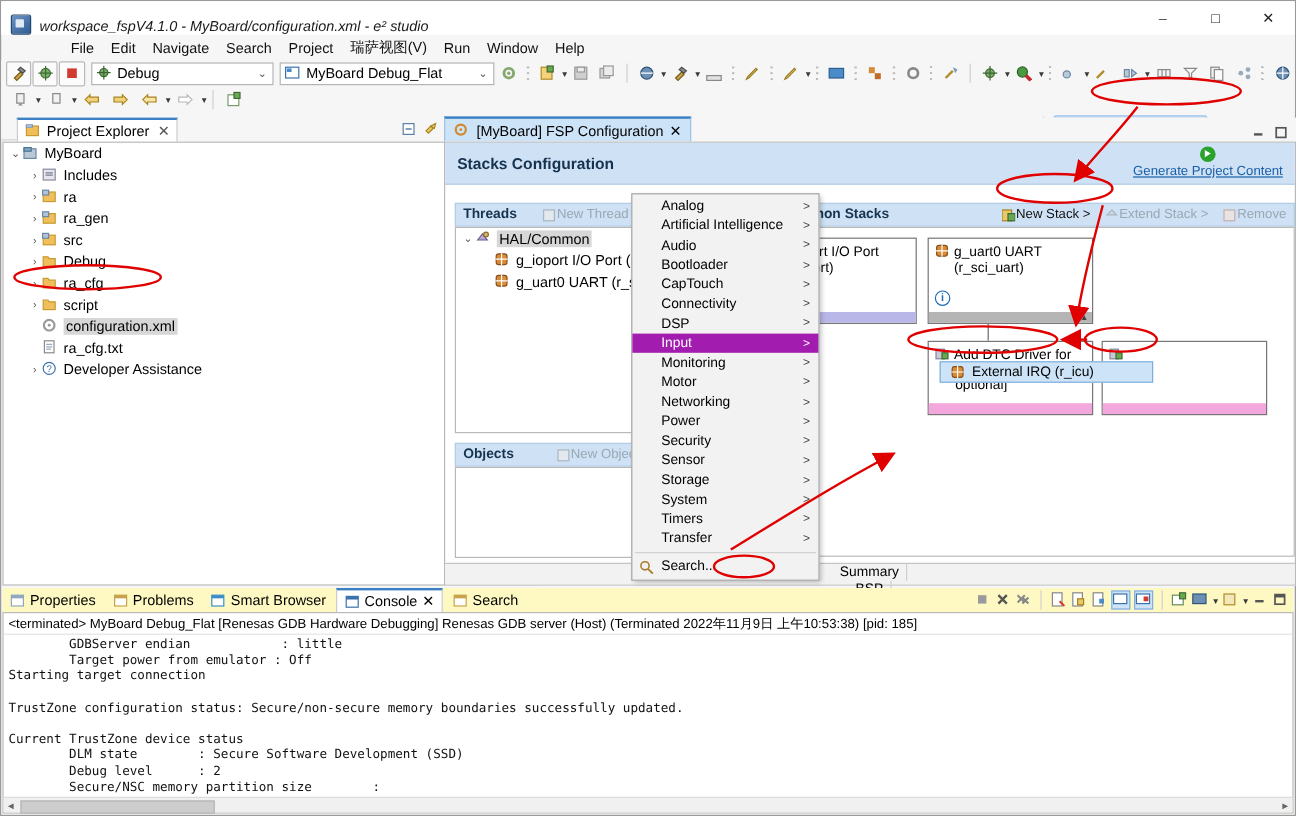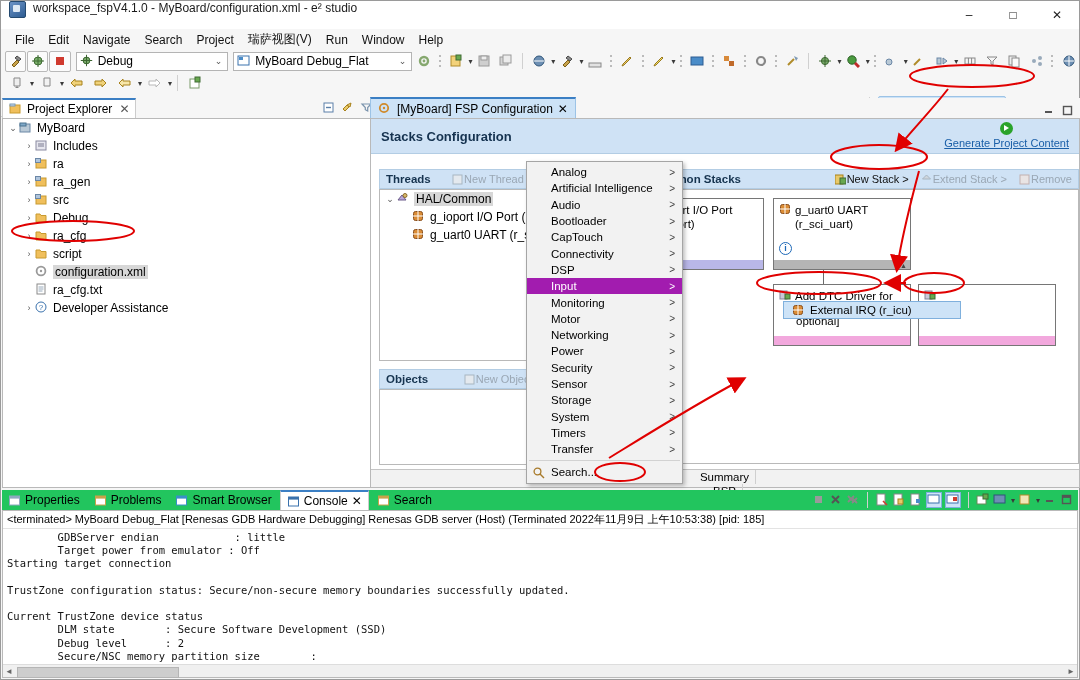--- a/index.html
+++ b/index.html
@@ -7,30 +7,30 @@
     width:1080px;height:680px;overflow:hidden;
     background:#f0f0f0;
     font-family:"Liberation Sans","DejaVu Sans",sans-serif;
     font-size:12px;color:#000;
     position:relative;
     -webkit-font-smoothing:antialiased;
   }
   .app{position:absolute;inset:0;border:1px solid #9a9a9a;background:#f6f6f6;box-sizing:border-box;}
 
   
-  .titlebar{height:28px;background:#ffffff;display:flex;align-items:flex-start;padding-left:8px;position:relative;}
+  .titlebar{height:28px;background:#ffffff;display:flex;align-items:flex-end;padding-left:8px;position:relative;font-style:italic;}
   .titlebar .appicon{width:15px;height:15px;margin-right:7px;border-radius:2px;
      background:linear-gradient(145deg,#6c93c6,#2d5c92);border:1px solid #24496f;position:relative;}
   .titlebar .appicon:after{content:"";position:absolute;left:3px;top:3px;width:7px;height:7px;background:#dfe9f4;border-radius:1px;}
   .titlebar .ttl{font-size:12px;color:#1a1a1a;}
   .winbtns{position:absolute;right:0;top:0;height:28px;display:flex;}
   .winbtn{width:44px;height:28px;display:flex;align-items:center;justify-content:center;font-size:12px;color:#222;}
 
   
-  .menubar{height:21px;background:#f6f6f6;display:flex;align-items:center;padding-left:7px;}
+  .menubar{height:21px;background:#f6f6f6;display:flex;align-items:center;padding-left:7px;margin-left:44px;}
   .menubar .mi{padding:2px 7px;font-size:12px;color:#111;}
 
   
   .toolbar{height:22px;background:#f6f6f6;display:flex;align-items:center;padding-left:4px;gap:1px;}
   .tbtn{width:21px;height:19px;display:flex;align-items:center;justify-content:center;border:1px solid transparent;border-radius:2px;}
   .tbtn.framed{border:1px solid #b9b9b9;background:#fbfbfb;}
   .sep{width:1px;height:16px;background:#d0d0d0;margin:0 4px;}
   .dotsep{width:3px;height:16px;margin:0 3px;background:
      radial-gradient(circle at 1px 3px,#bbb 1px,transparent 1px),
      radial-gradient(circle at 1px 8px,#bbb 1px,transparent 1px),
@@ -109,21 +109,21 @@
   .menu .mrow.hl{background:#a21caf;color:#fff;}
   .menu .mrow .sub{position:absolute;right:7px;font-size:10px;color:#444;}
   .menu .mrow.hl .sub{color:#fff;}
   .menu .msep{height:1px;background:#d2d2d2;margin:3px 2px;}
 
   
   .tip{position:absolute;background:#cde3f7;border:1px solid #7fb0dd;display:flex;align-items:center;gap:6px;
      font-size:11.5px;padding:2px 8px;z-index:30;}
 
   
-  .console{position:absolute;background:#22c55e;}
+  .console{position:absolute;background:#fef9c3;}
   .ctabrow{height:20px;display:flex;align-items:center;gap:2px;}
   .ctab{display:flex;align-items:center;gap:4px;height:19px;padding:0 6px;font-size:12px;}
   .ctab.active{background:#fff;border-top:2px solid #3b7fc4;border-left:1px solid #ccc;border-right:1px solid #ccc;}
   .ctools{margin-left:auto;display:flex;align-items:center;gap:3px;padding-right:4px;}
   .cbody{position:absolute;left:0;right:0;top:20px;bottom:0;background:#fff;border:1px solid #b9b9b9;box-sizing:border-box;}
   .chead{font-size:11px;padding:1px 4px;white-space:nowrap;border-bottom:1px solid #e3e3e3;}
   .clog{font-family:"DejaVu Sans Mono","Liberation Mono",monospace;font-size:10.5px;line-height:13.2px;
      padding:2px 4px;white-space:pre;color:#111;}
   .hscroll{position:absolute;left:0;right:0;bottom:0;height:13px;background:#f0f0f0;border-top:1px solid #ddd;
      display:flex;align-items:center;justify-content:space-between;padding:0 2px;box-sizing:border-box;color:#666;font-size:8px;}
@@ -424,21 +424,21 @@
             <circle cx="6.5" cy="6.5" r="3.4" fill="#79ab6a" stroke="#3c6631"></circle>
             <path d="M6.5 .8v11.4M.8 6.5h11.4" stroke="#3c6631"></path>
           </svg>
       </span>
       <span>Debug</span>
     </div>
   </div>
 
   <div class="body">
 
-    <div class="vpane" style="left:0;top:0;width:434px;height:390px;">
+    <div class="vpane" style="left:0;top:0;width:434px;height:390px;padding-left:12px;">
       <div class="viewhdr">
         <div class="vtab">
           <span class="ic">
             <svg width="13" height="13" viewBox="0 0 13 13">
                 <rect x="1" y="3" width="10" height="8" fill="#f0bf5c" stroke="#c89a2f"></rect>
                 <rect x="1" y="2" width="5" height="2" fill="#c7d8e8" stroke="#7a9ab8"></rect>
               </svg>
           </span>
           <span>Project Explorer</span>
           <span class="x">✕</span>

